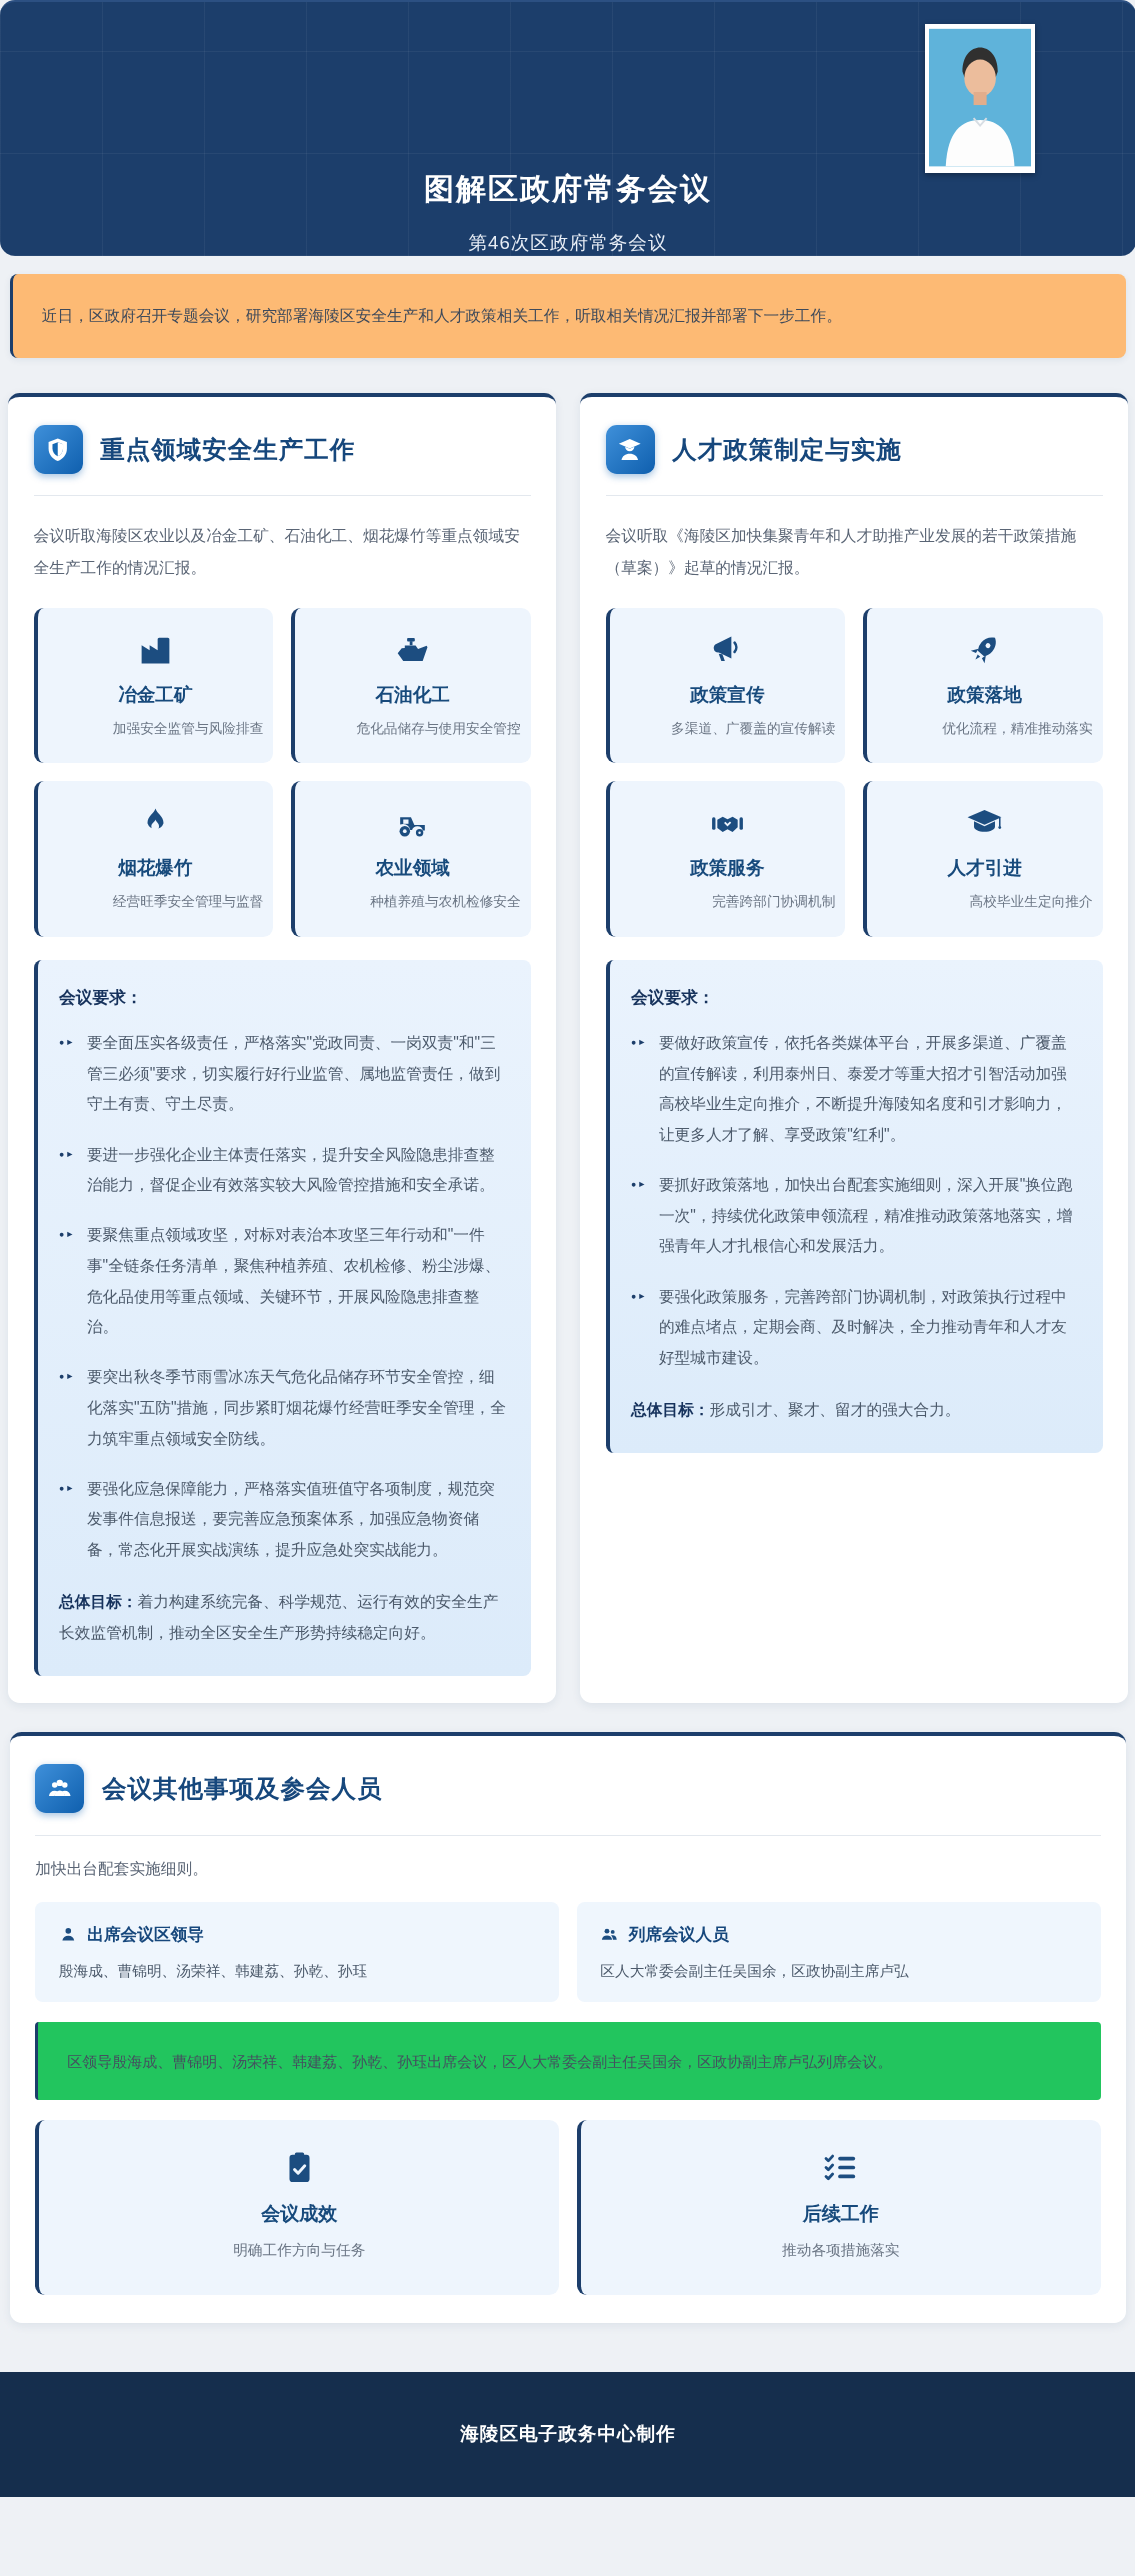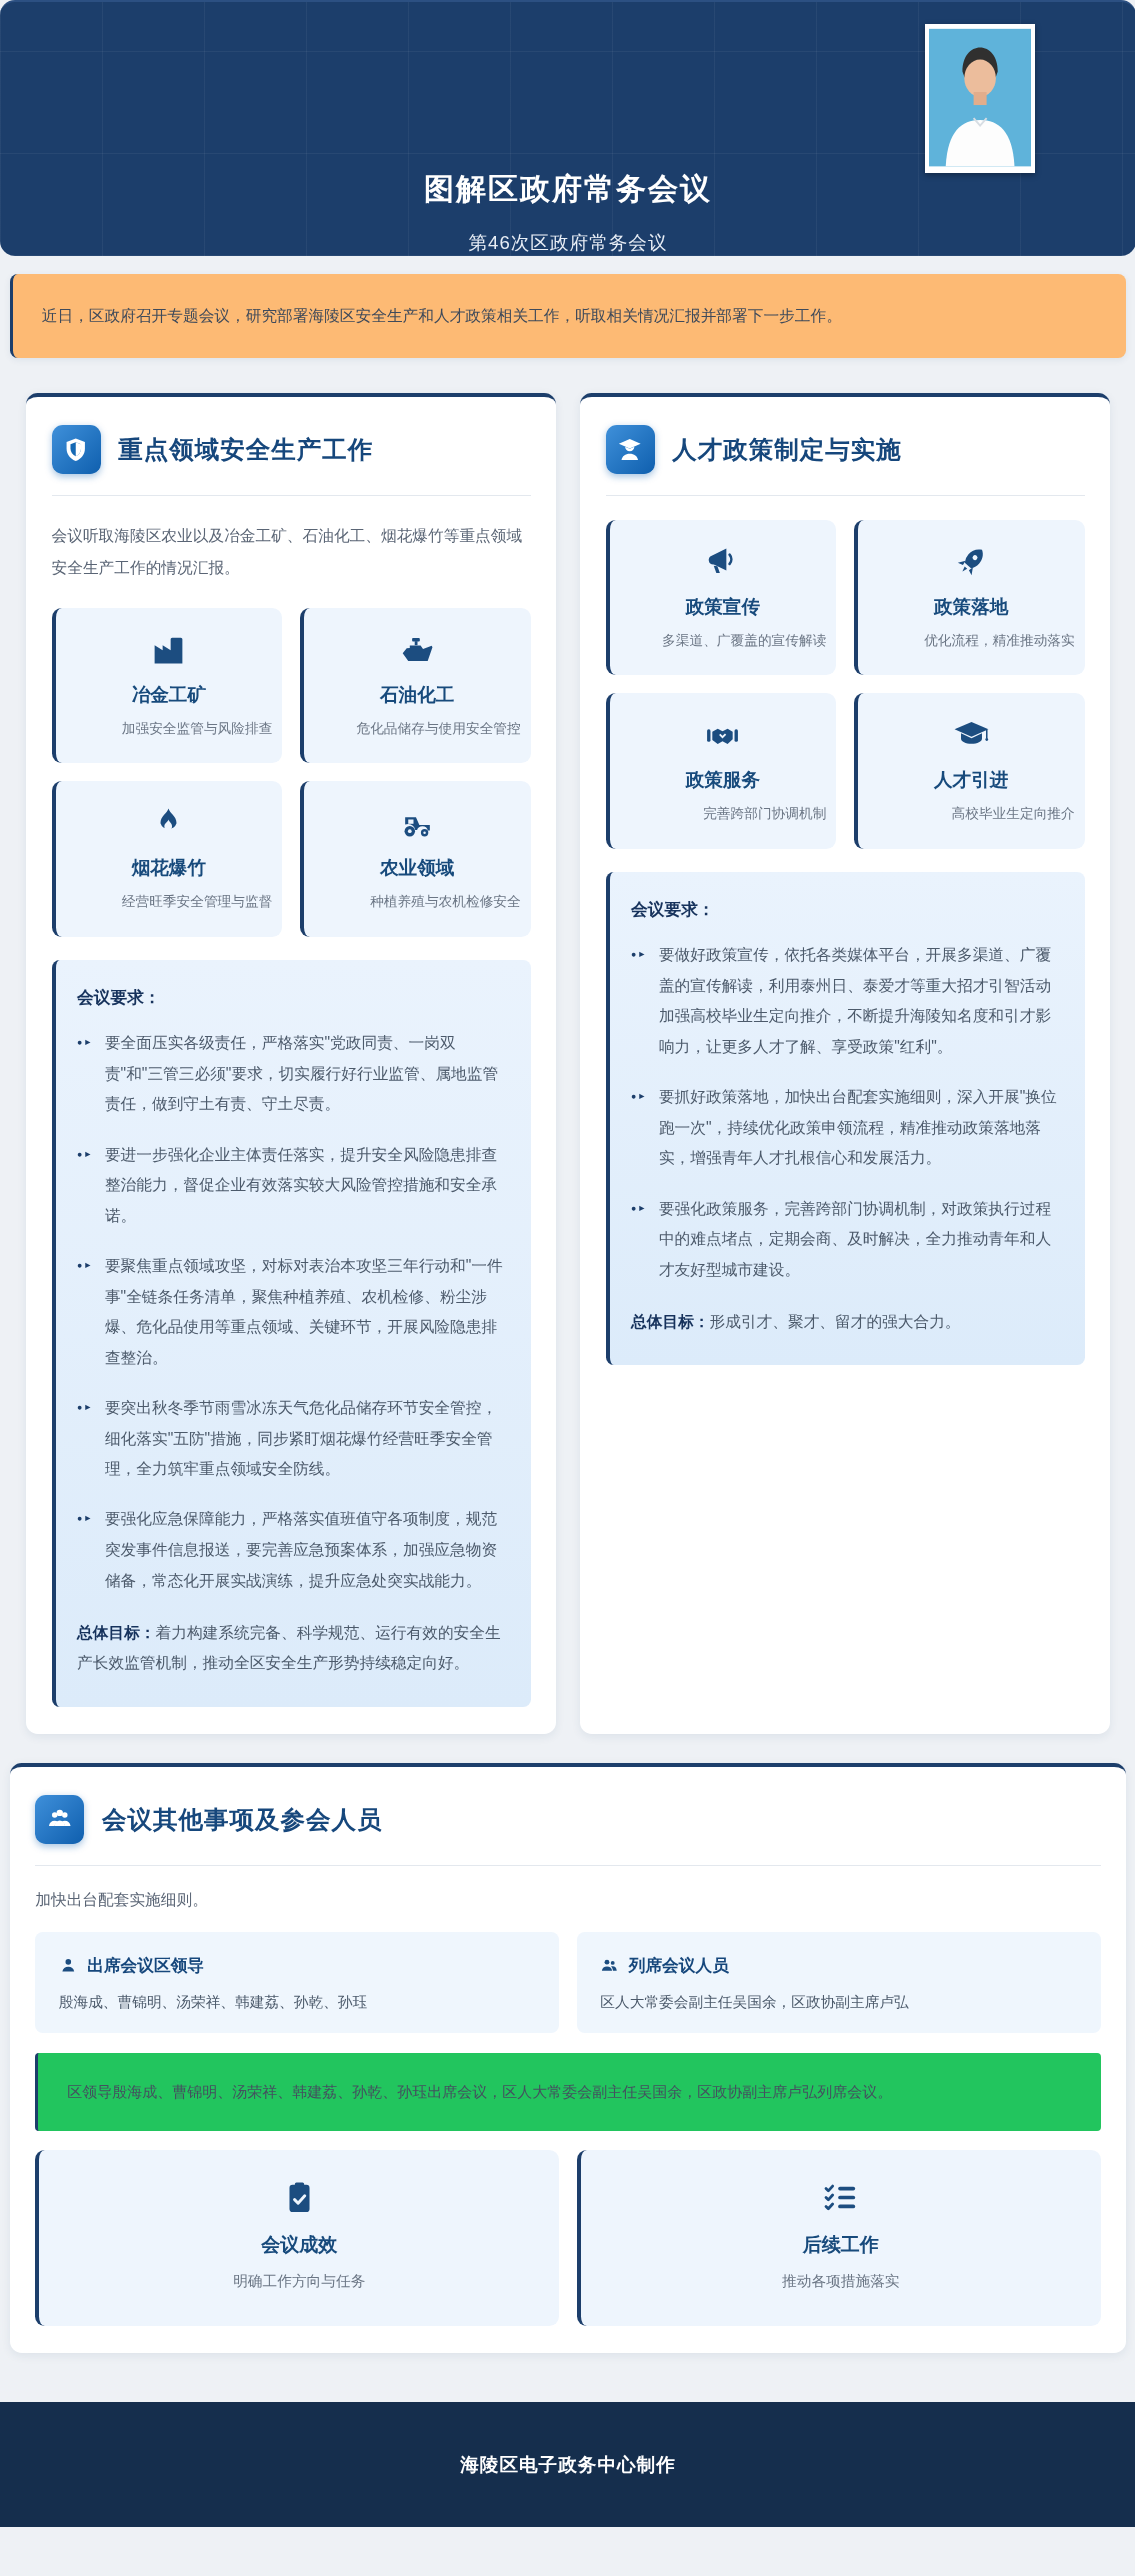--- a/index.html
+++ b/index.html
@@ -36,21 +36,21 @@
     background: #fdba74;
     border-left: 3.9px solid #1c3e6b;
     border-radius: 7.8px;
     padding: 29px 29px;
     box-shadow: 0 2px 7.8px rgba(30,62,107,.08);
     font-size: 15.7px; color: #3f4a5a; line-height: 1.7;
   }
   
   .columns {
     display: grid; grid-template-columns: 1fr 1fr; gap: 24px;
-    margin: 35px 26px 0;
+    margin: 35px 8px 0;
     align-items: stretch;
   }
   .card {
     background: #fff;
     border-top: 4.9px solid #1c3e6b;
     border-radius: 11.8px;
     box-shadow: 0 2.9px 9.8px rgba(30,62,107,.08);
     padding: 27.5px 25.5px;
   }
   .sec-head { display: flex; align-items: center; gap: 17.7px; }
@@ -246,20 +246,21 @@
       <span class="sec-icon">
         <svg viewBox="0 0 24 24">
             <path d="M12 2.6l9.5 4.2L12 11 2.5 6.8z"></path>
             <path d="M8 9.4a4 4 0 0 0 8 0L12 11.2z"></path>
             <path d="M4.8 21c.5-3.6 3.4-5.6 7.2-5.6s6.7 2 7.2 5.6z"></path>
           </svg>
       </span>
       <h2>人才政策制定与实施</h2>
     </div>
     <div class="divider"></div>
+    <p class="desc">会议听取《海陵区加快集聚青年和人才助推产业发展的若干政策措施（草案）》起草的情况汇报。</p>
 
     <div class="feat-grid">
       <div class="feat">
         <span class="feat-icon">
           <svg viewBox="0 0 24 24">
               <path d="M14.5 3.6v14.2L6.4 14H6a3 3 0 0 1-1-5.8z"></path>
               <path d="M6.3 14.8l1.7 4.6h2.3l-1.6-4.4z"></path>
               <path d="M16.6 7.6a4.6 4.6 0 0 1 0 6" fill="none" stroke="currentColor" stroke-width="1.7" stroke-linecap="round"></path>
             </svg>
         </span>

